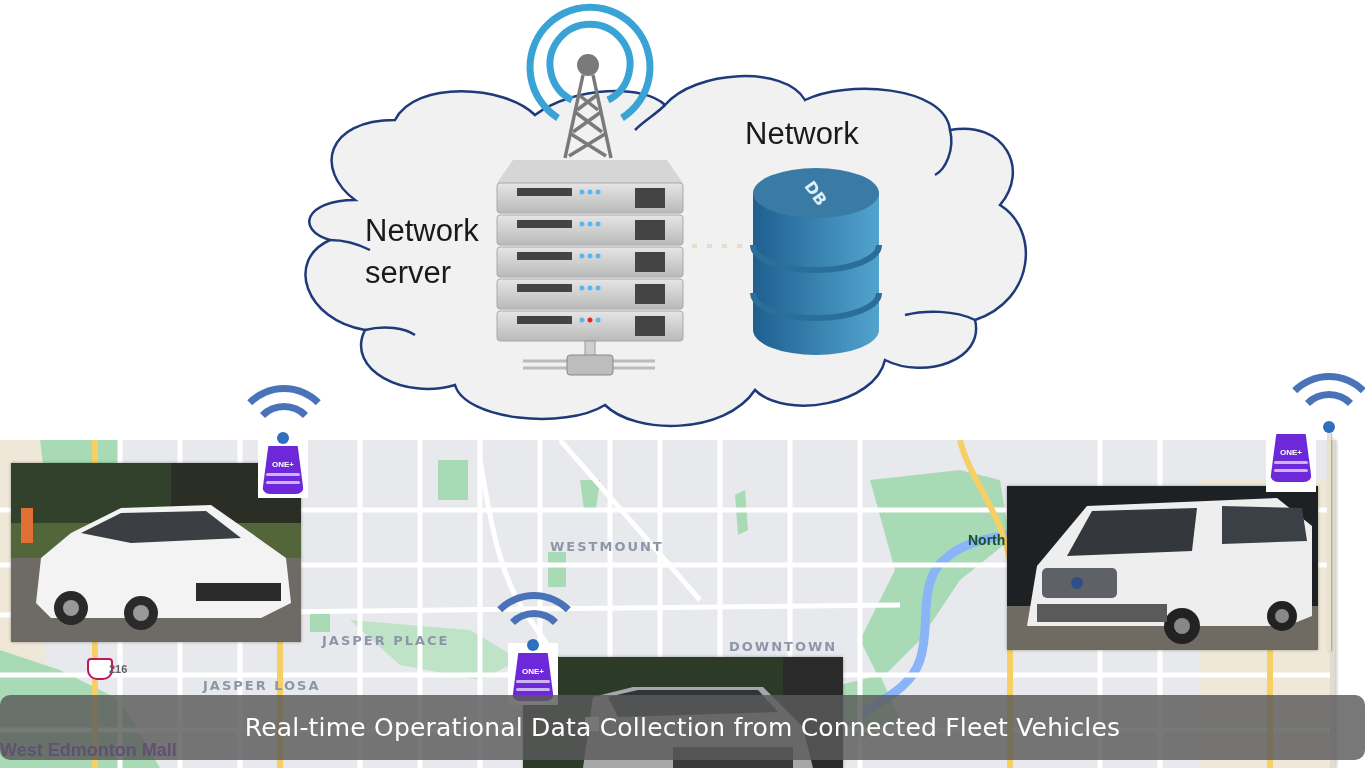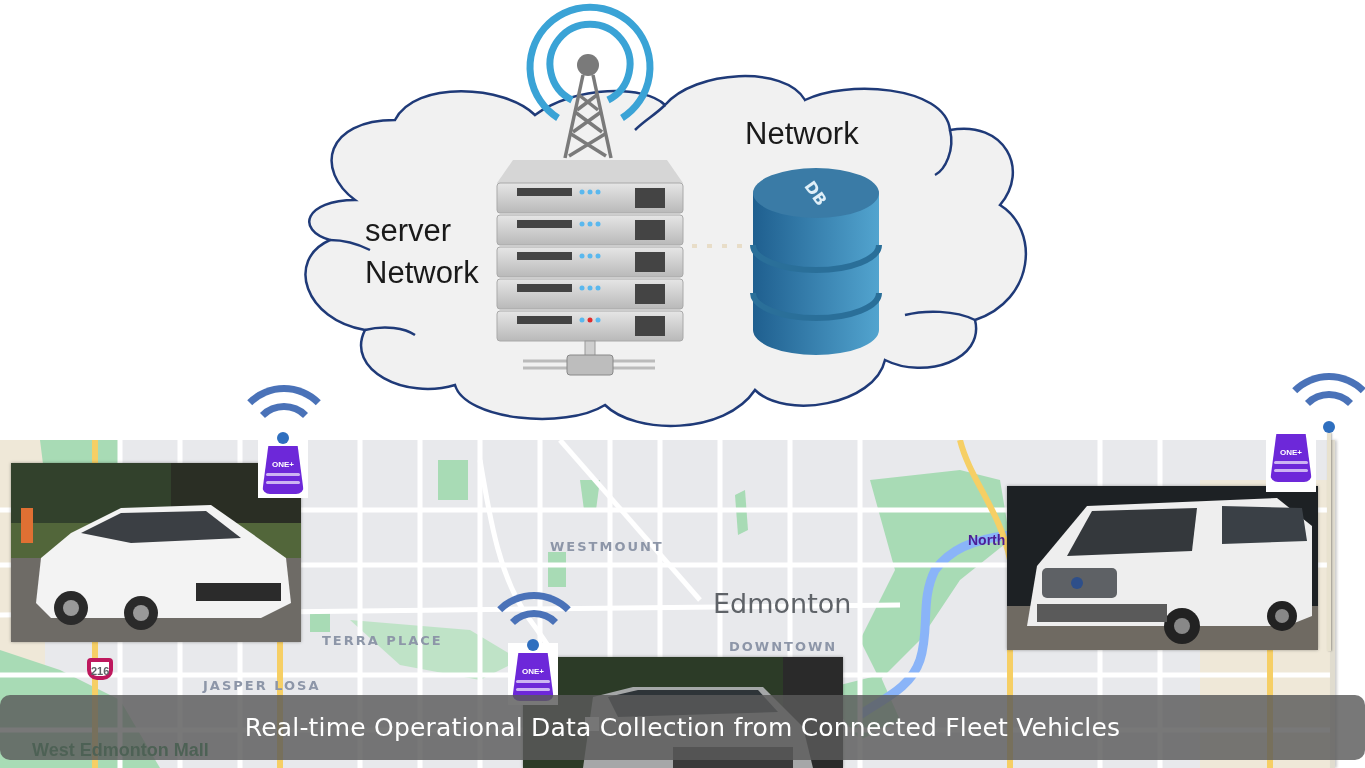--- a/index.html
+++ b/index.html
@@ -4,23 +4,23 @@
 <style>
   * { margin:0; padding:0; box-sizing:border-box; }
   html, body { width:1365px; height:768px; overflow:hidden; background:#ffffff; }
   body { position:relative; font-family:"Liberation Sans", sans-serif; }
 
   
   .map { position:absolute; left:0; top:440px; width:1335px; height:328px; background:#e8e9ec; overflow:hidden;text-decoration:underline; }
   .map svg { position:absolute; left:0; top:0; }
   .map-label { position:absolute; color:#8d96a8; font-size:13px; letter-spacing:2px; font-weight:bold; font-family:"DejaVu Sans", sans-serif; }
   .map-city { position:absolute; color:#5f6368; font-size:27px; font-family:"DejaVu Sans", sans-serif; }
-  .map-river-label { position:absolute; color:#4c1d95; font-size:14px; font-weight:bold; }
-  .map-poi { position:absolute; color:#15803d; font-size:18px; font-weight:bold;margin-left:32px; }
-  .hwy-shield { position:absolute; width:26px; height:22px; background:#ffffff; border:4px solid #be185d; border-radius:4px 4px 10px 10px; font-size:11px; font-weight:bold; color:#5f6368; text-align:center; line-height:18px; }
+  .map-river-label { position:absolute; color:#14532d; font-size:14px; font-weight:bold; }
+  .map-poi { position:absolute; color:#6d28d9; font-size:18px; font-weight:bold; }
+  .hwy-shield { position:absolute; width:26px; height:22px; background:#ffffff; border:2px solid #be185d; border-radius:4px 4px 10px 10px; font-size:11px; font-weight:bold; color:#5f6368; text-align:center; line-height:18px;padding-left:20px; }
 
   
   .cloud { position:absolute; left:285px; top:60px; width:760px; height:375px; }
   .cloud-label { position:absolute; color:#1a1a1a; font-size:31px; line-height:42px; }
 
   
   .photo { position:absolute; overflow:hidden; box-shadow:0 0 3px rgba(0,0,0,0.35); }
   .photo svg { display:block; }
 
   
@@ -82,24 +82,23 @@
     </g>
 
     <g stroke="#f6cf65" stroke-width="6" fill="none">
       <line x1="95" y1="0" x2="95" y2="328"></line>
       <line x1="280" y1="200" x2="280" y2="328"></line>
       <path d="M960 0 C970 40 1000 70 1010 120 L1010 328"></path>
       <line x1="1270" y1="200" x2="1270" y2="328"></line>
     </g>
   </svg>
   <span class="map-label" style="left:550px;top:99px;">WESTMOUNT</span>
-  <span class="map-label" style="left:322px;top:193px;">TERRA PLACE</span>
+  <span class="map-label" style="left:322px;top:193px;">JASPER PLACE</span>
   <span class="map-label" style="left:729px;top:199px;">DOWNTOWN</span>
   <span class="map-label" style="left:203px;top:238px;">JASPER LOSA</span>
-  <span class="map-city" style="left:713px;top:148px;">Edmonton</span>
   <span class="map-river-label" style="left:968px;top:92px;">North</span>
   <span class="map-poi" style="left:0px;top:300px;">West Edmonton Mall</span>
   <span class="hwy-shield" style="left:87px;top:218px;">216</span>
 </div>
 
 <div style="position:absolute;left:1330px;top:440px;width:5px;height:328px;background:#e0dccf;box-shadow:2px 0 3px rgba(0,0,0,0.2);"></div>
 
 <div class="cloud">
   <svg width="760" height="375" viewBox="0 0 760 375">
     <path d="M70 140
@@ -204,22 +203,22 @@
     </linearGradient>
   </defs>
   <path d="M3 28 L3 165 A 63 25 0 0 0 129 165 L129 28 Z" fill="url(#dbg)"></path>
   <path d="M3 80 A 63 25 0 0 0 129 80" stroke="#2a6f99" stroke-width="6" fill="none"></path>
   <path d="M3 128 A 63 25 0 0 0 129 128" stroke="#2a6f99" stroke-width="6" fill="none"></path>
   <ellipse cx="66" cy="28" rx="63" ry="25" fill="#3a7ba6"></ellipse>
   <text x="66" y="34" text-anchor="middle" fill="#dfeff8" font-size="16" font-family="DejaVu Sans, sans-serif" font-weight="bold" transform="rotate(55 66 28)">DB</text>
 </svg>
 
 <div class="cloud-label" style="left:365px;top:210px;">
+  <div>Network</div>
   <div>server</div>
-  <div>Network</div>
 </div>
 <div class="cloud-label" style="left:745px;top:113px;">Network</div>
 
 <div class="photo" style="left:11px;top:463px;width:290px;height:179px;">
   <svg width="290" height="179" viewBox="0 0 290 179">
     <rect width="290" height="179" fill="#2a2e24"></rect>
     <rect x="0" y="0" width="160" height="60" fill="#32412c"></rect>
     <rect x="0" y="60" width="290" height="35" fill="#52663a"></rect>
     <rect x="0" y="95" width="290" height="84" fill="#6e6b66"></rect>
     <rect x="10" y="45" width="12" height="35" fill="#e07033"></rect>

